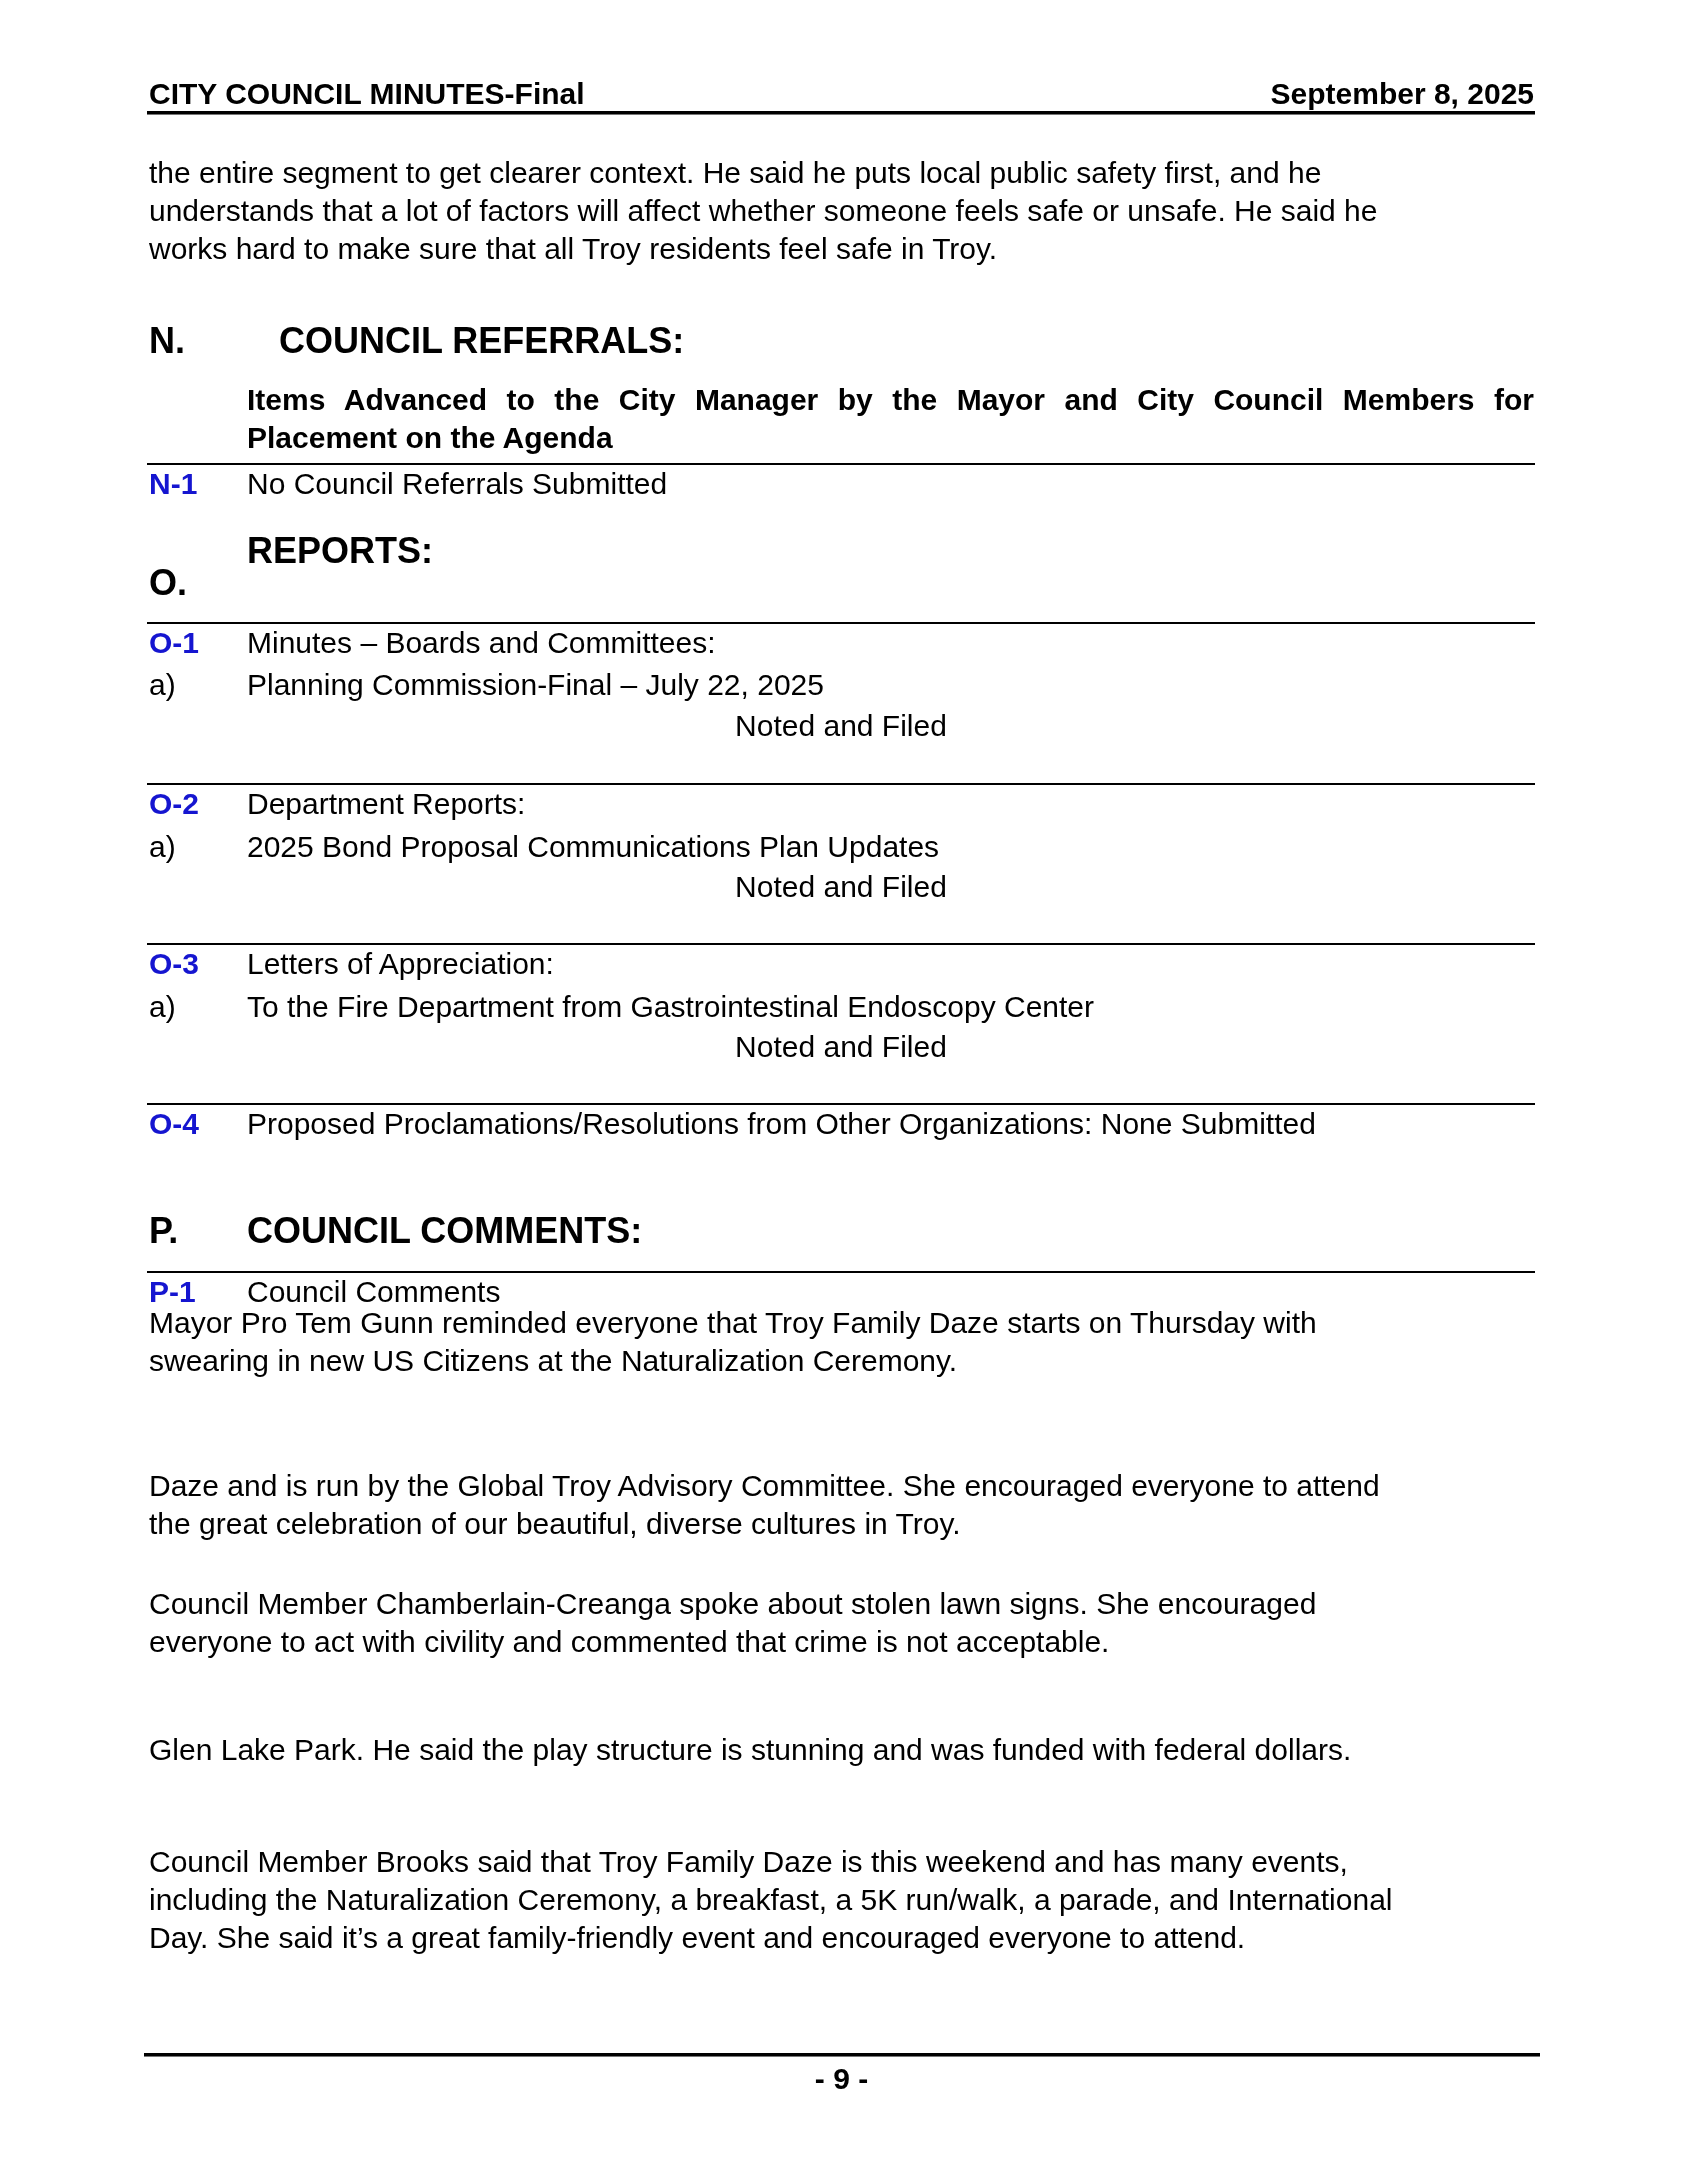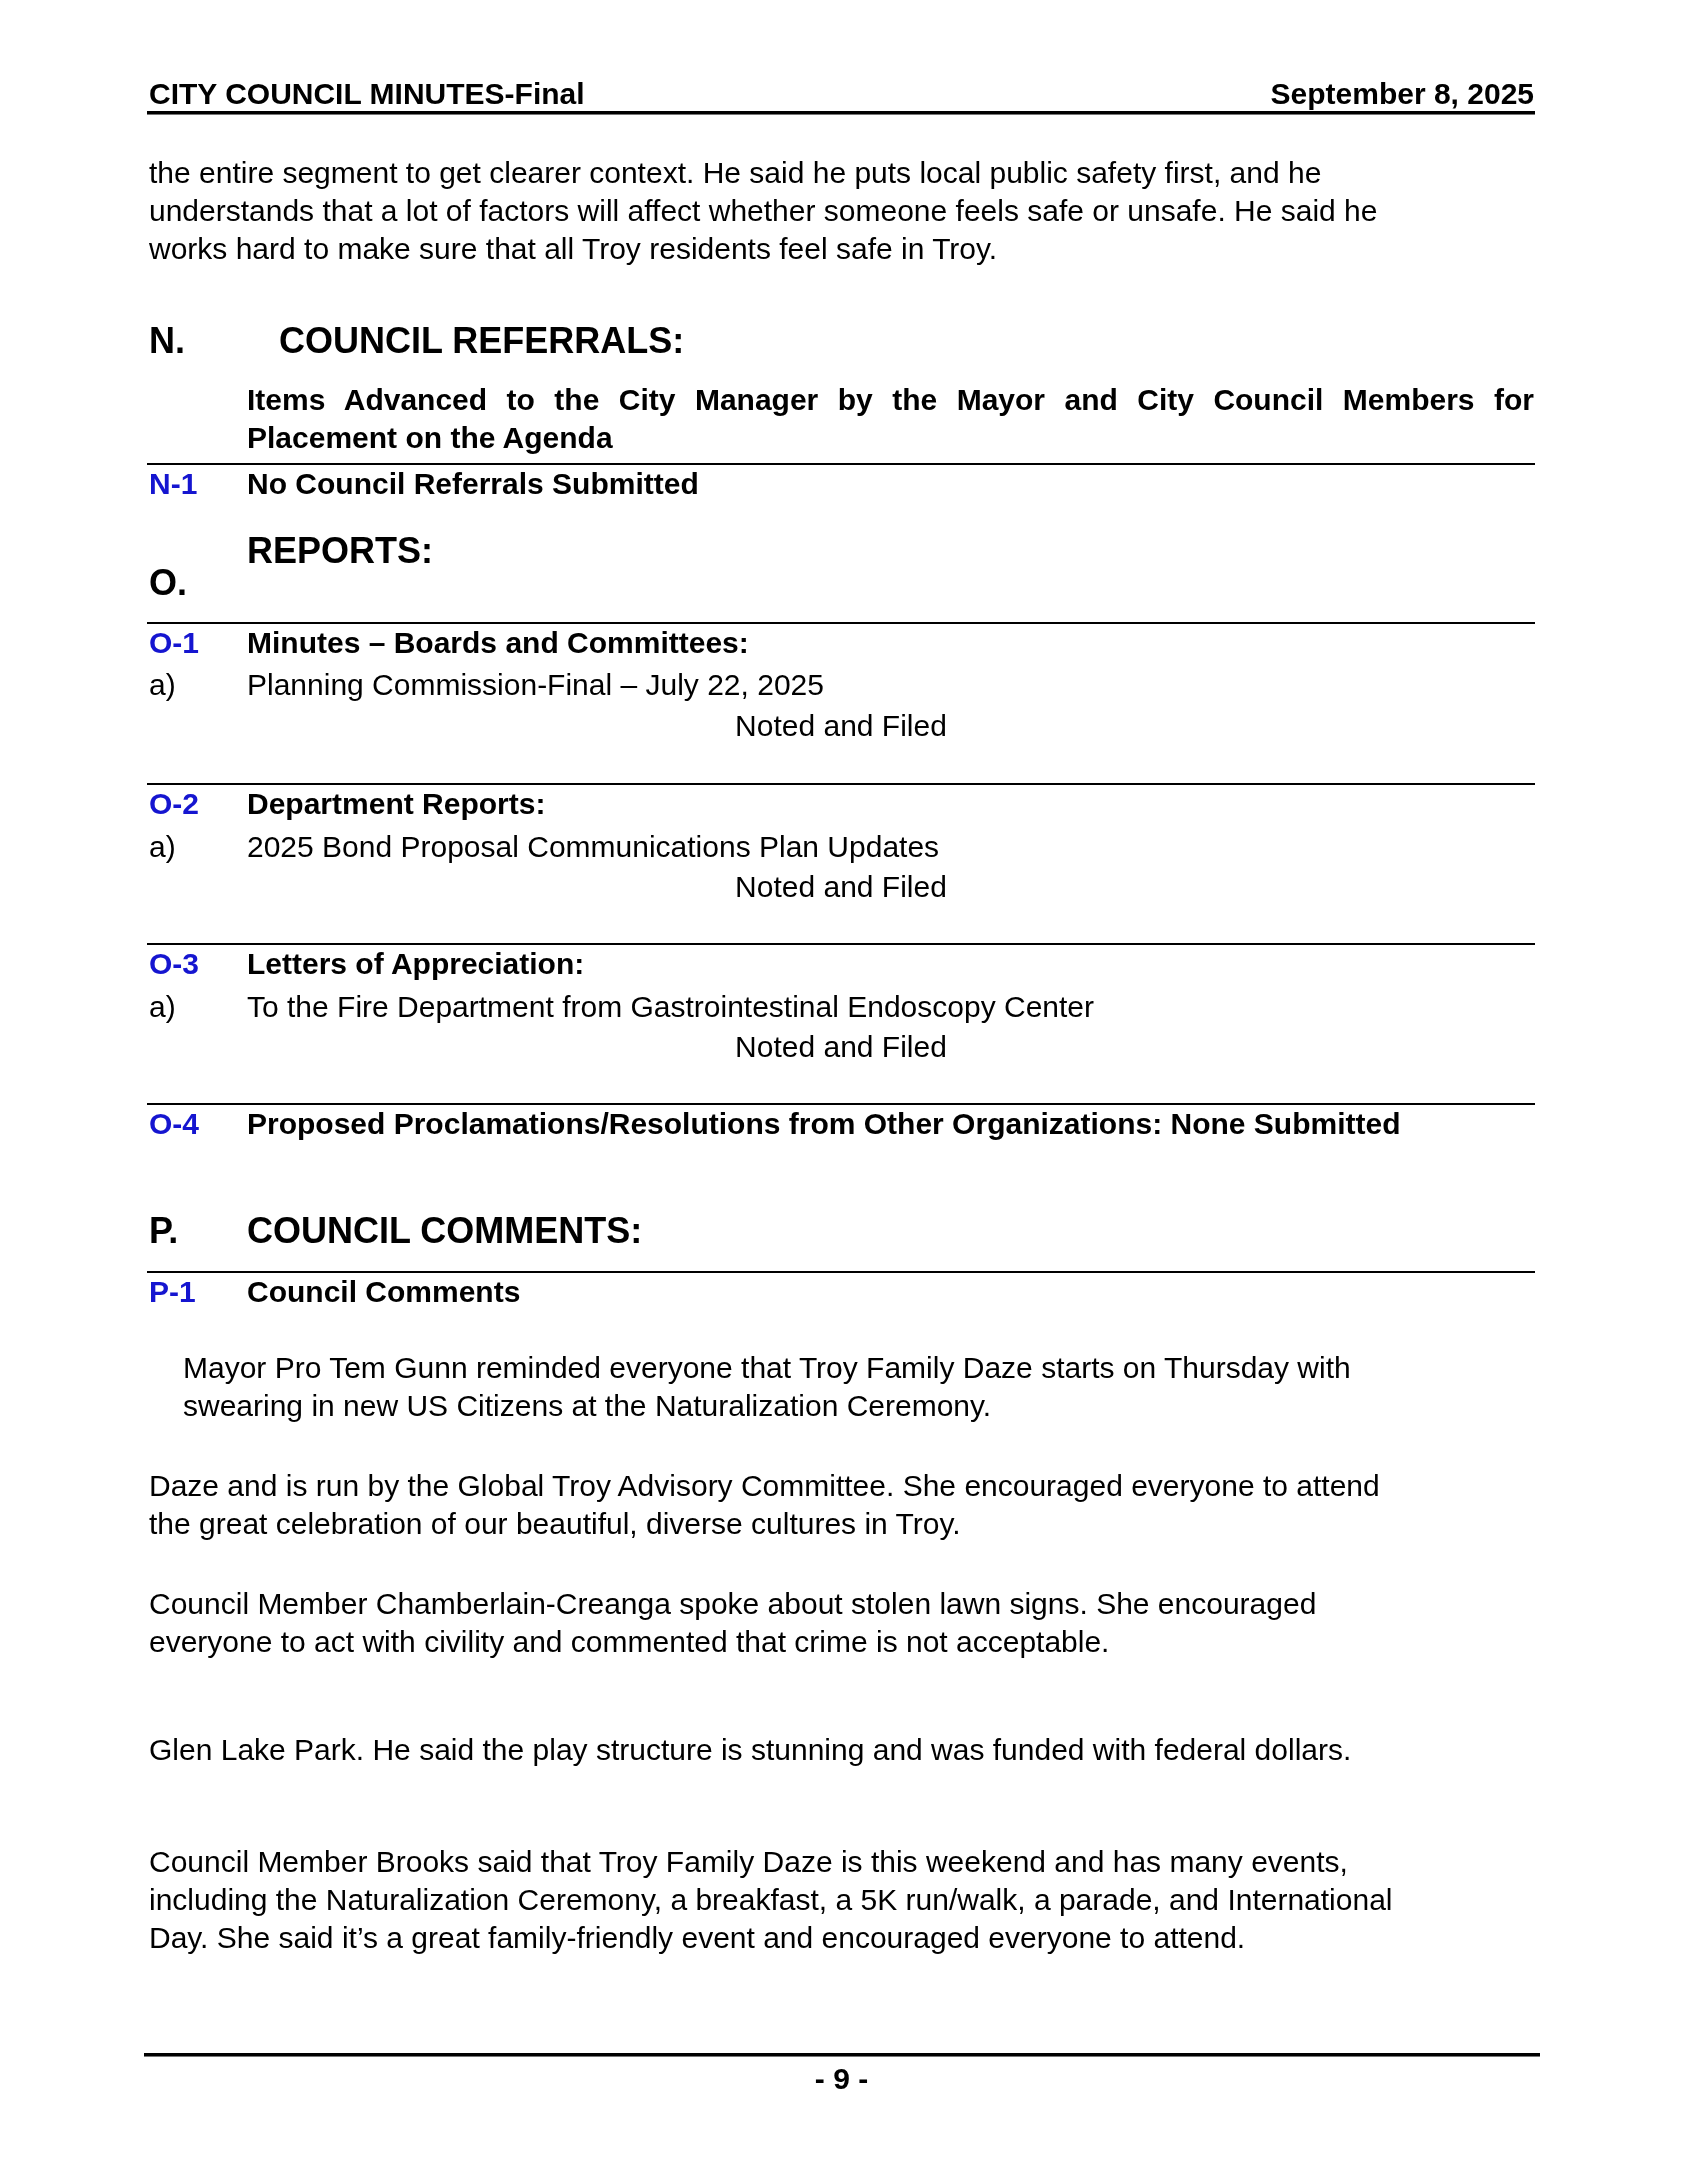--- a/index.html
+++ b/index.html
@@ -8,21 +8,21 @@
     .abs { position: absolute; }
     .hdr { left: 149px; width: 1385px; top: 77px; height: 34px; font-size: 30px; font-weight: bold;
            display: flex; justify-content: space-between; align-items: flex-end; }
     .hdr-rule { left: 147px; width: 1388px; top: 111px; height: 3px; background: #000; border-bottom: 1px solid #777; }
     .body-text { font-size: 30px; line-height: 38px; }
     .para { left: 149px; width: 1406px; }
     .sec-letter { left: 149px; font-size: 36px; font-weight: bold; }
     .sec-title { left: 247px; font-size: 36px; font-weight: bold; }
     .rule { left: 147px; width: 1388px; height: 2px; background: #000; }
     .code { left: 149px; font-size: 30px; font-weight: bold; color: #1515d0; }
-    .item-title { left: 247px; font-size: 30px; font-weight: bold; }
+    .item-title { left: 247px; font-size: 30px; font-weight: normal; }
     .sub-letter { left: 149px; font-size: 30px; }
     .sub-text { left: 247px; font-size: 30px; }
     .noted { left: 247px; width: 1188px; text-align: center; font-size: 30px; }
     .intro { left: 247px; width: 1287px; font-size: 30px; font-weight: bold; line-height: 38px; text-align: justify; }
     .foot-rule { left: 144px; width: 1396px; top: 2053px; height: 3px; background: #000; border-bottom: 1px solid #777; }
     .page-num { left: 149px; width: 1385px; top: 2062px; text-align: center; font-size: 30px; font-weight: bold; }
   </style>
 </head>
 <body>
 
@@ -75,21 +75,21 @@
 <div class="abs rule" style="top:1103px;"></div>
 <div class="abs code" style="top:1107px;">O-4</div>
 <div class="abs item-title" style="top:1107px;">Proposed Proclamations/Resolutions from Other Organizations:  None Submitted</div>
 
 <div class="abs sec-letter" style="top:1210px;">P.</div>
 <div class="abs sec-title" style="top:1210px;">COUNCIL COMMENTS:</div>
 <div class="abs rule" style="top:1271px;"></div>
 <div class="abs code" style="top:1275px;">P-1</div>
 <div class="abs item-title" style="top:1275px;">Council Comments</div>
 
-<div class="abs para body-text" style="top:1349px;margin-left:34px;">
+<div class="abs para body-text" style="top:1304px;">
   <div>Mayor Pro Tem Gunn reminded everyone that Troy Family Daze starts on Thursday with</div>
   <div>swearing in new US Citizens at the Naturalization Ceremony.</div>
 </div>
 <div class="abs para body-text" style="top:1467px;">
   <div>Daze and is run by the Global Troy Advisory Committee. She encouraged everyone to attend</div>
   <div>the great celebration of our beautiful, diverse cultures in Troy.</div>
 </div>
 <div class="abs para body-text" style="top:1585px;">
   <div>Council Member Chamberlain-Creanga spoke about stolen lawn signs. She encouraged</div>
   <div>everyone to act with civility and commented that crime is not acceptable.</div>

